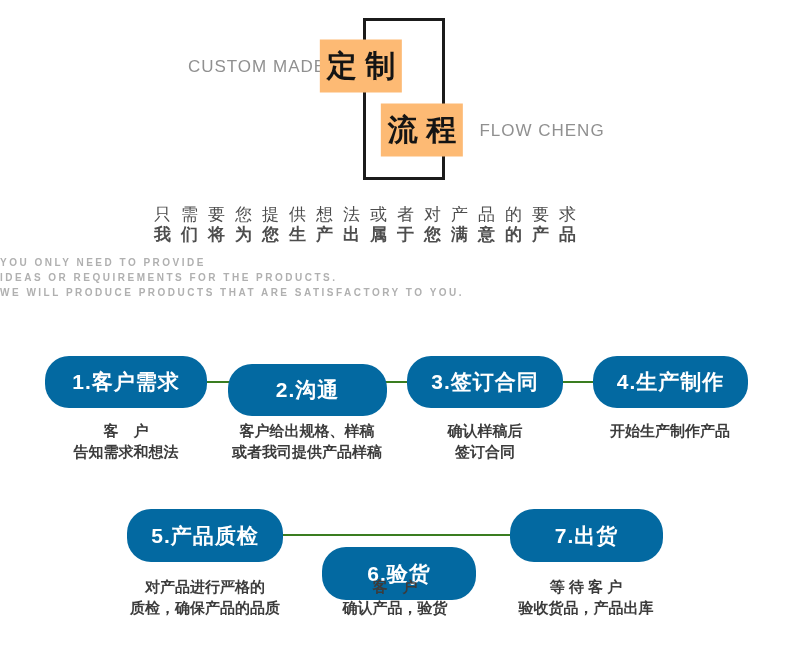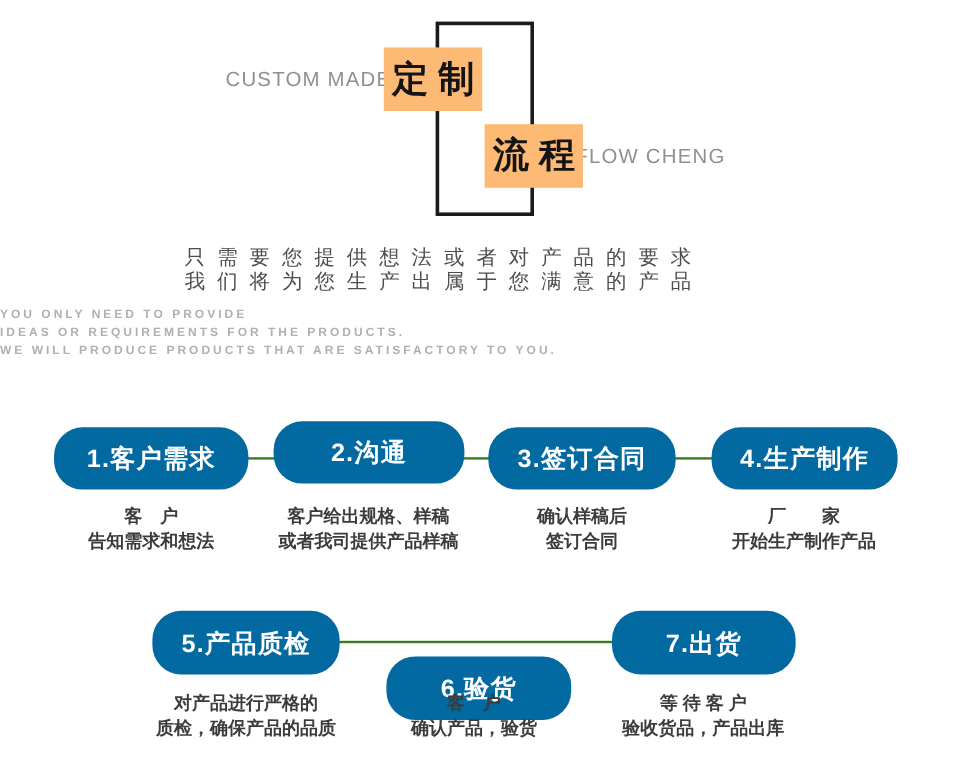--- a/index.html
+++ b/index.html
@@ -49,52 +49,51 @@
   }
 </style>
 </head>
 <body>
 
 <div class="stage">
 
   <div class="title-box"></div>
   <div class="hdr-txt hdr-en" style="left:257px;top:67px;">CUSTOM MADE</div>
   <div class="hdr-txt hdr-cn" style="left:361px;top:66px;">定 制</div>
-  <div class="hdr-txt hdr-cn" style="left:445px;top:130px;">流 程</div>
+  <div class="hdr-txt hdr-cn" style="left:422px;top:130px;">流 程</div>
   <div class="hdr-txt hdr-en" style="left:542px;top:131px;">FLOW CHENG</div>
 
   <div class="intro-cn" style="top:203px;">只需要您提供想法或者对产品的要求</div>
-  <div class="intro-cn" style="top:223px;">我们将为您生产出属于您满意的产品</div>
+  <div class="intro-cn" style="top:223px;font-weight:bold;">我们将为您生产出属于您满意的产品</div>
   <div class="intro-en" style="top:257px;">YOU ONLY NEED TO PROVIDE</div>
   <div class="intro-en" style="top:272px;">IDEAS OR REQUIREMENTS FOR THE PRODUCTS.</div>
   <div class="intro-en" style="top:287px;">WE WILL PRODUCE PRODUCTS THAT ARE SATISFACTORY TO YOU.</div>
 
   <div class="connector" style="left:126px;top:381px;width:545px;"></div>
 
   <div class="connector" style="left:205px;top:534px;width:382px;"></div>
 
   <div class="pill" style="left:45px;top:356px;width:162px;height:52px;">1.客户需求</div>
-  <div class="pill" style="left:228px;top:351px;width:159px;height:52px;">2.沟通</div>
+  <div class="pill" style="left:228px;top:364px;width:159px;height:52px;">2.沟通</div>
   <div class="pill" style="left:407px;top:356px;width:156px;height:52px;">3.签订合同</div>
   <div class="pill" style="left:593px;top:356px;width:155px;height:52px;">4.生产制作</div>
 
   <div class="desc" style="left:-4px;top:420px;">
     <div>客　户</div>
     <div>告知需求和想法</div>
   </div>
   <div class="desc" style="left:177px;top:420px;">
     <div>客户给出规格、样稿</div>
     <div>或者我司提供产品样稿</div>
   </div>
   <div class="desc" style="left:355px;top:420px;">
     <div>确认样稿后</div>
     <div>签订合同</div>
   </div>
   <div class="desc" style="left:540px;top:420px;">
-    <div>厂　　家</div>
     <div>开始生产制作产品</div>
   </div>
 
   <div class="pill" style="left:127px;top:509px;width:156px;height:53px;">5.产品质检</div>
   <div class="pill" style="left:322px;top:509px;width:154px;height:53px;margin-top:38px;">6.验货</div>
   <div class="pill" style="left:510px;top:509px;width:153px;height:53px;">7.出货</div>
 
   <div class="desc" style="left:75px;top:576px;">
     <div>对产品进行严格的</div>
     <div>质检，确保产品的品质</div>

